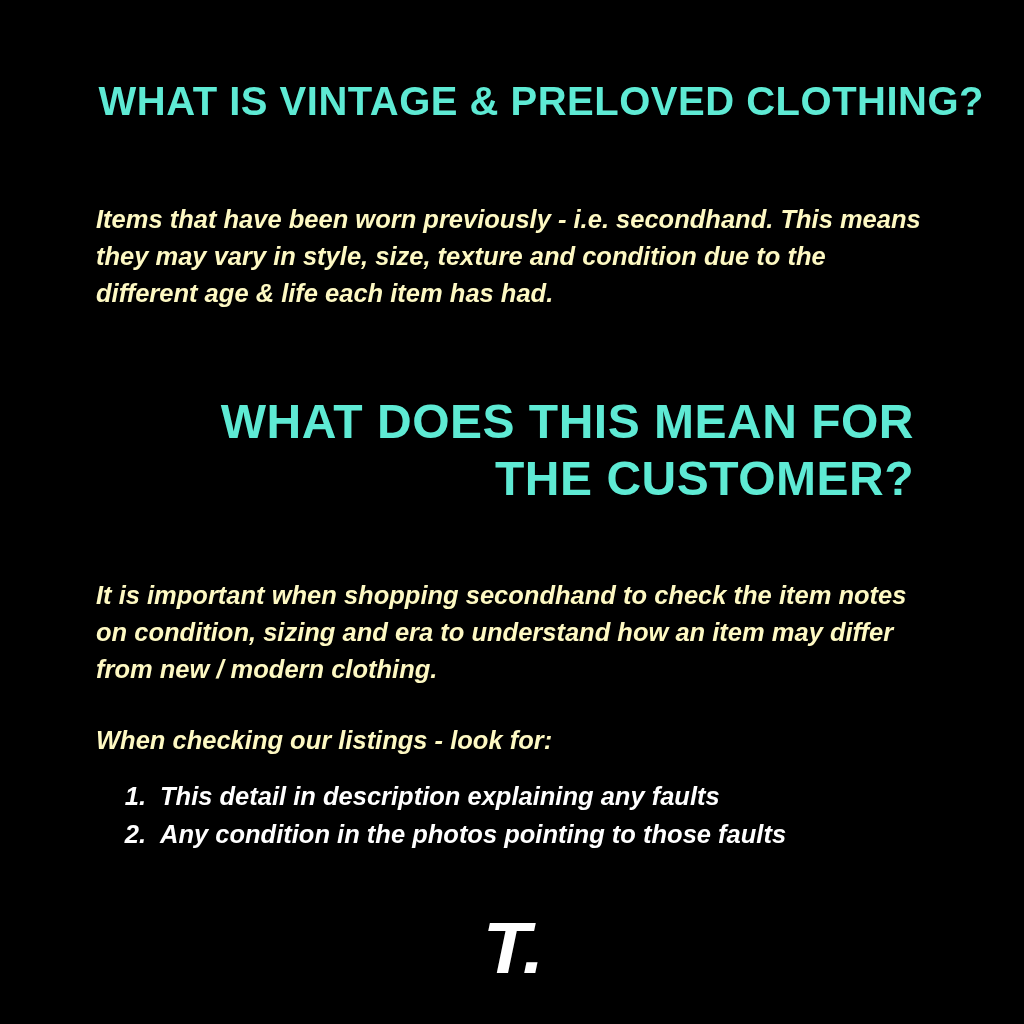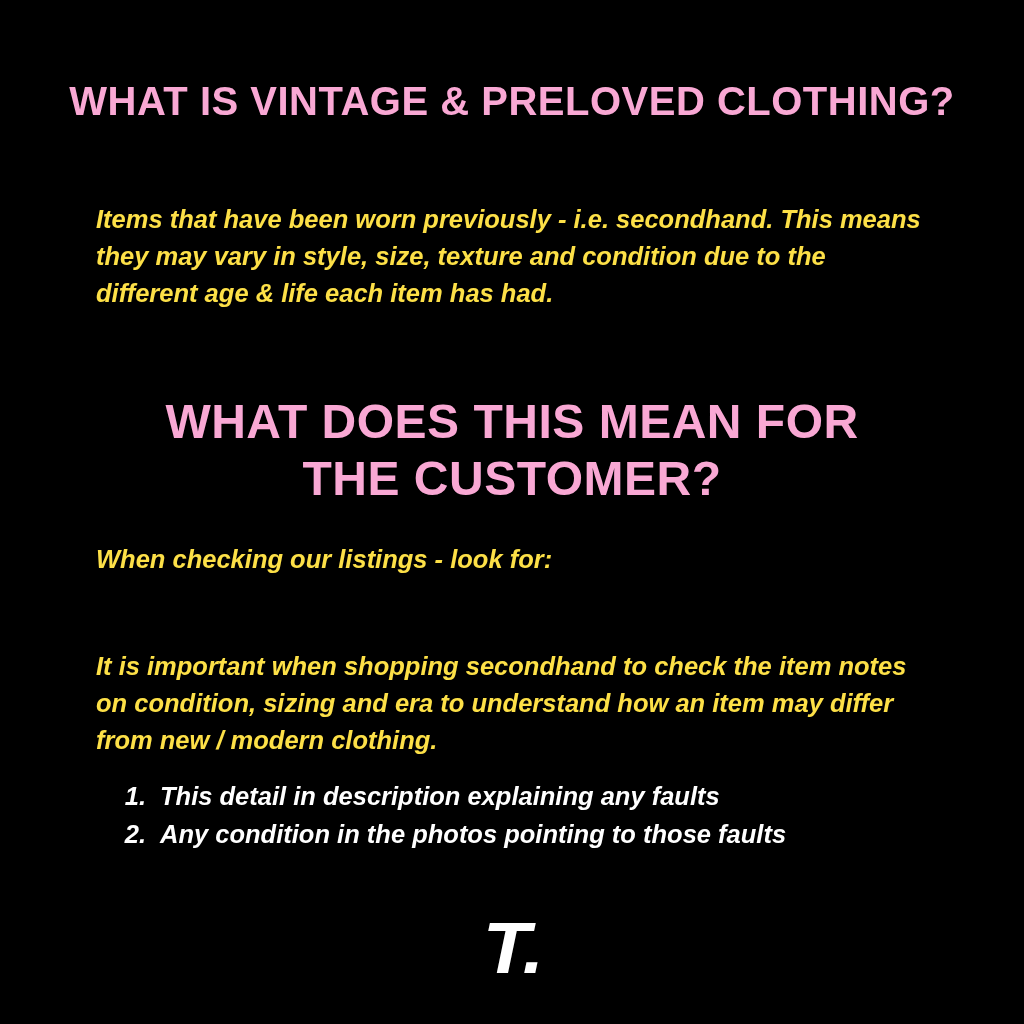--- a/index.html
+++ b/index.html
@@ -17,41 +17,41 @@
   }
   .page {
     position: absolute;
     inset: 0;
     background: #000000;
     padding: 0;
   }
   .heading {
     font-weight: bold;
     font-style: normal;
-    text-align: center;
+    text-align: right;
     letter-spacing: 0.5px;
-    color: #f9a8d4;
+    color: #5eead4;
     line-height: 1.18;
   }
   .h-main {
     font-size: 40px;
     margin: 0;
     padding: 78px 40px 0 40px;
   }
   .h-sub {
     font-size: 48px;
     margin: 0;
     padding: 0 110px;
   }
   .body-text {
     font-style: italic;
     font-weight: bold;
     font-size: 25.5px;
     line-height: 1.45;
-    color: #fde047;
+    color: #fef9c3;
     margin: 0;
   }
   .para-1 {
     padding: 0 96px 0 96px;
     margin-top: 76px;
   }
   .block-2 {
     margin-top: 82px;
   }
   .para-2 {
@@ -104,23 +104,23 @@
 
 <div class="page">
 
   <h1 class="heading h-main">WHAT IS VINTAGE &amp; PRELOVED CLOTHING?</h1>
 
   <p class="body-text para-1">Items that have been worn previously - i.e. secondhand. This means they may vary in style, size, texture and condition due to the different age &amp; life each item has had.</p>
 
   <div class="block-2">
     <h2 class="heading h-sub">WHAT DOES THIS MEAN FOR THE CUSTOMER?</h2>
 
+    <p class="body-text para-2">It is important when shopping secondhand to check the item notes on condition, sizing and era to understand how an item may differ from new / modern clothing.</p>
+
     <p class="body-text para-3">When checking our listings - look for:</p>
-
-    <p class="body-text para-2">It is important when shopping secondhand to check the item notes on condition, sizing and era to understand how an item may differ from new / modern clothing.</p>
 
     <ul class="list">
       <li>
         <span class="num">1.</span>
         <span>This detail in description explaining any faults</span>
       </li>
       <li>
         <span class="num">2.</span>
         <span>Any condition in the photos pointing to those faults</span>
       </li>

